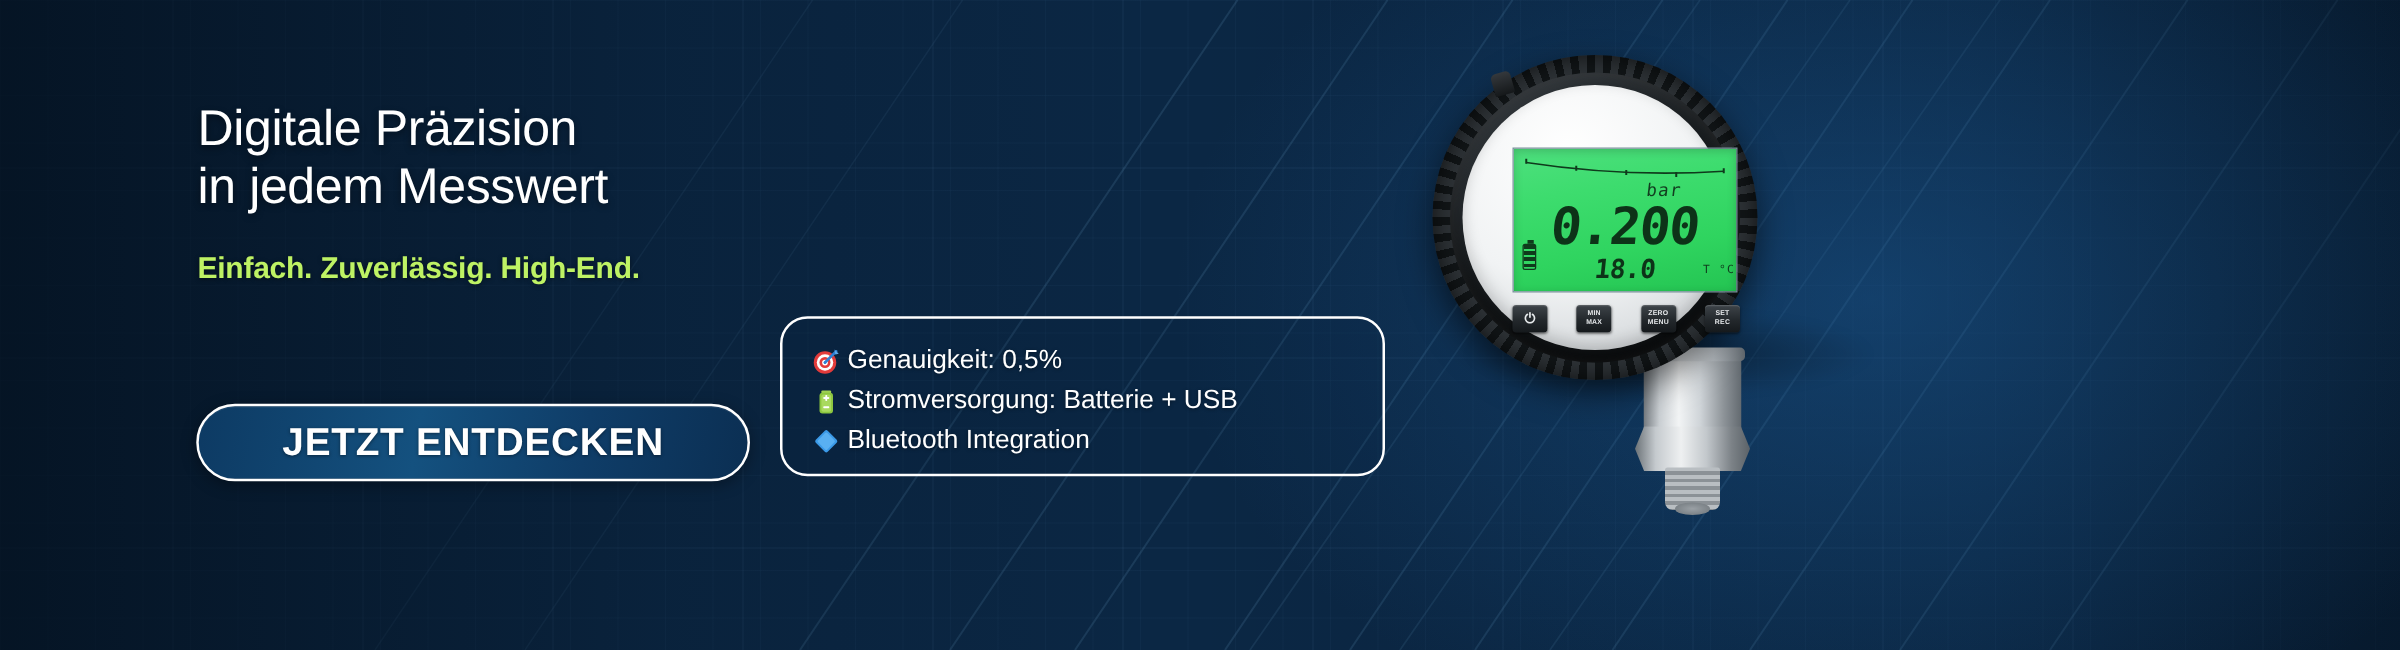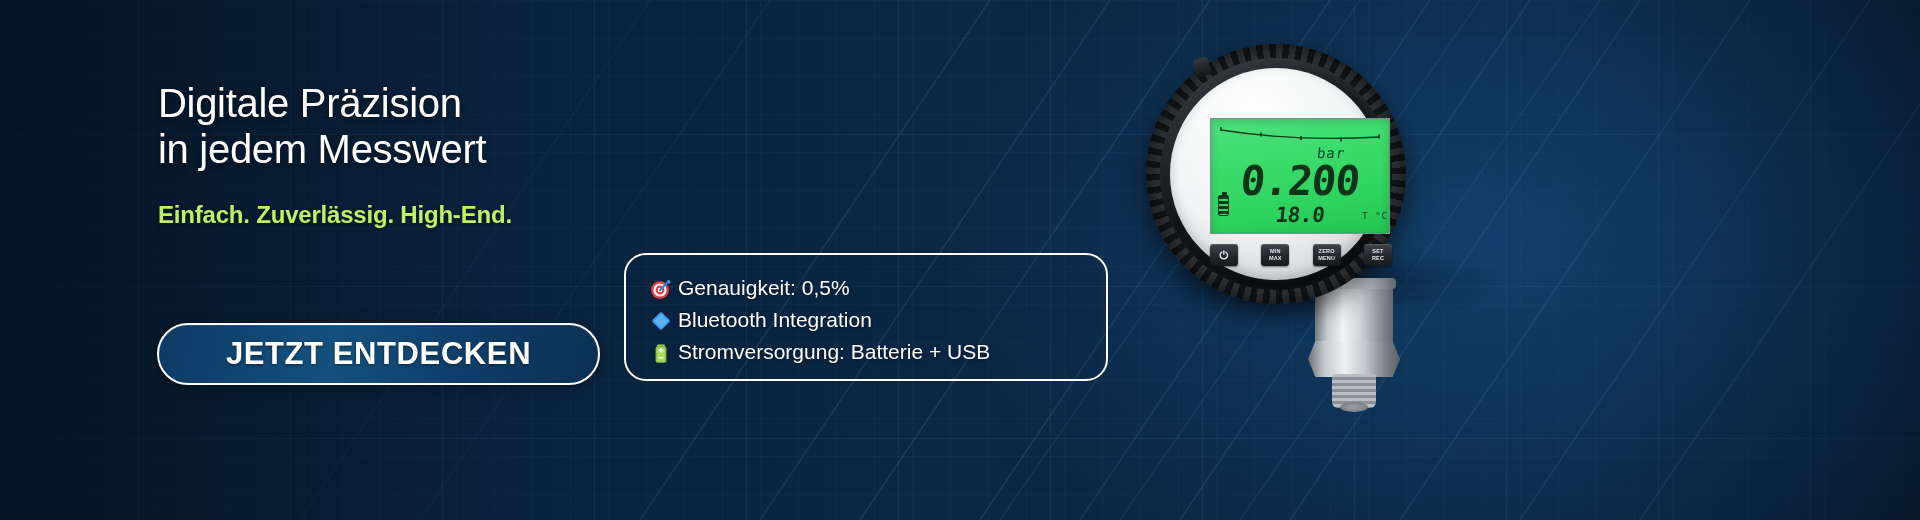--- a/index.html
+++ b/index.html
@@ -282,39 +282,39 @@
           <path d="M10 12 L19 3" stroke="#2e7fd4" stroke-width="2" stroke-linecap="round"></path>
           <path d="M17.6 1.6 L21 5 L18.2 5.6 Z" fill="#5aa7ea"></path>
         </svg>
       </span>
       <span class="feat-txt nosel">Genauigkeit: 0,5%</span>
     </div>
 
     <div class="feat-row">
       <span class="feat-ico">
         <svg width="22" height="22" viewBox="0 0 22 22">
-          <rect x="4.3" y="4.3" width="13.4" height="13.4" rx="1.6" transform="rotate(45 11 11)" fill="#3b9ae8"></rect>
-          <rect x="5.8" y="5.8" width="10.4" height="10.4" rx="1.2" transform="rotate(45 11 11)" fill="#59b0f2"></rect>
-        </svg>
-      </span>
-      <span class="feat-txt nosel">Bluetooth Integration</span>
-    </div>
-
-    <div class="feat-row">
-      <span class="feat-ico">
-        <svg width="22" height="22" viewBox="0 0 22 22">
           <rect x="7" y="2.4" width="8" height="2.2" rx="1" fill="#9fd152"></rect>
           <rect x="5.6" y="4.2" width="10.8" height="16.6" rx="2.4" fill="#8cc63f"></rect>
           <rect x="7.1" y="5.6" width="7.8" height="13.8" rx="1.6" fill="#a9d95e"></rect>
           <rect x="8.6" y="7.6" width="4.8" height="1.5" rx=".6" fill="#ffffff"></rect>
           <rect x="10.25" y="6" width="1.5" height="4.8" rx=".6" fill="#ffffff"></rect>
           <rect x="8.6" y="15" width="4.8" height="1.5" rx=".6" fill="#ffffff"></rect>
         </svg>
       </span>
       <span class="feat-txt nosel">Stromversorgung: Batterie + USB</span>
+    </div>
+
+    <div class="feat-row">
+      <span class="feat-ico">
+        <svg width="22" height="22" viewBox="0 0 22 22">
+          <rect x="4.3" y="4.3" width="13.4" height="13.4" rx="1.6" transform="rotate(45 11 11)" fill="#3b9ae8"></rect>
+          <rect x="5.8" y="5.8" width="10.4" height="10.4" rx="1.2" transform="rotate(45 11 11)" fill="#59b0f2"></rect>
+        </svg>
+      </span>
+      <span class="feat-txt nosel">Bluetooth Integration</span>
     </div>
 
   </div>
 
   <div class="gauge-wrap">
     <div class="gauge-shadow"></div>
 
     <div class="stem"></div>
     <div class="hexnut"></div>
     <div class="thread"></div>

